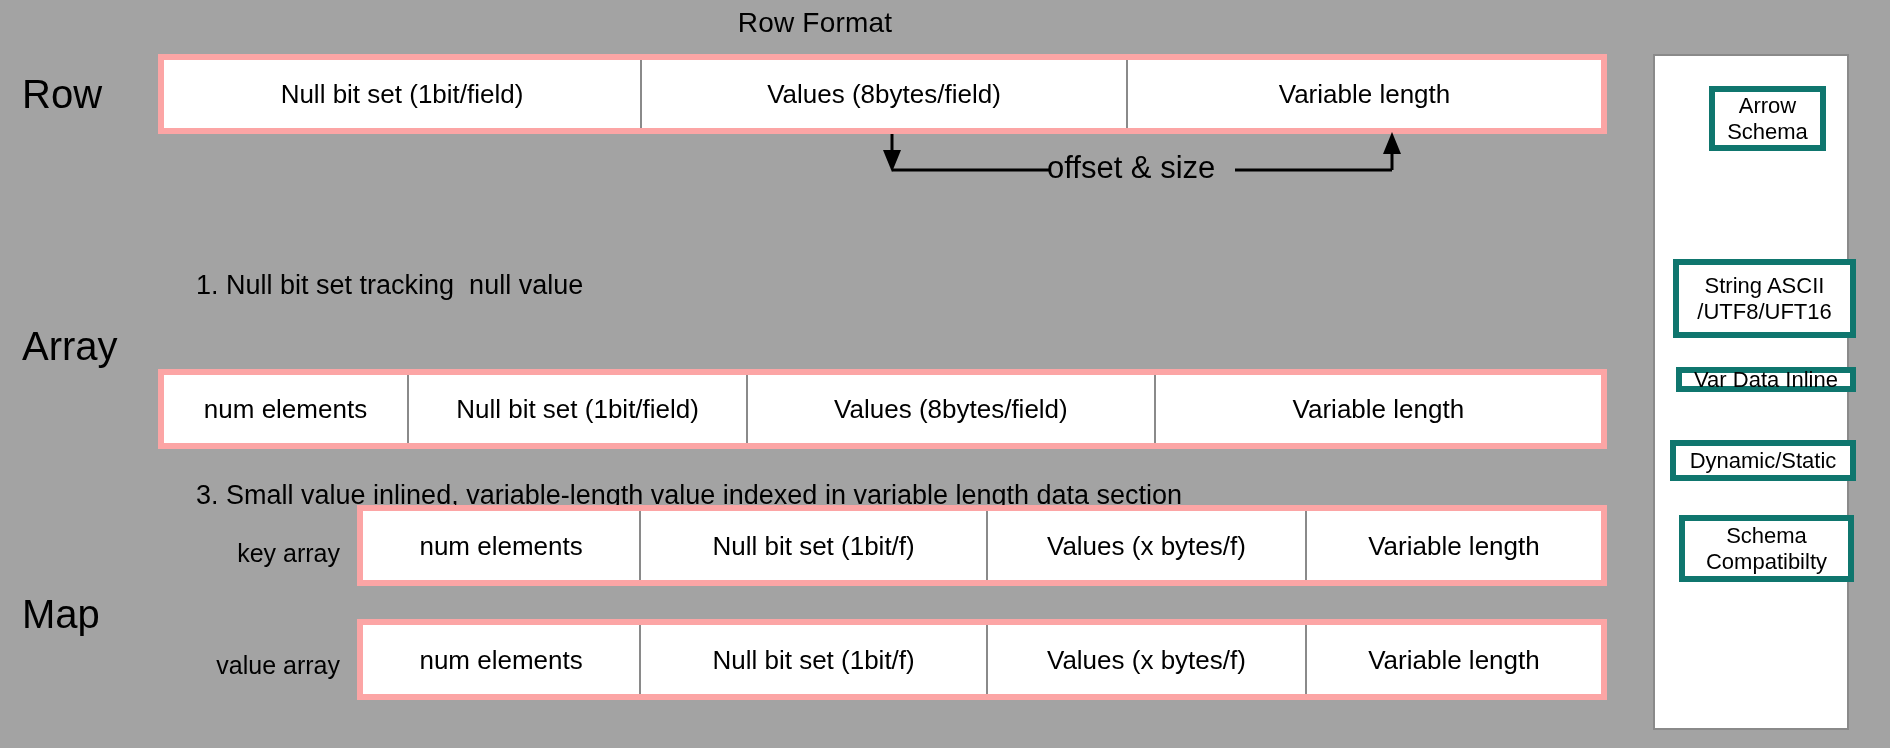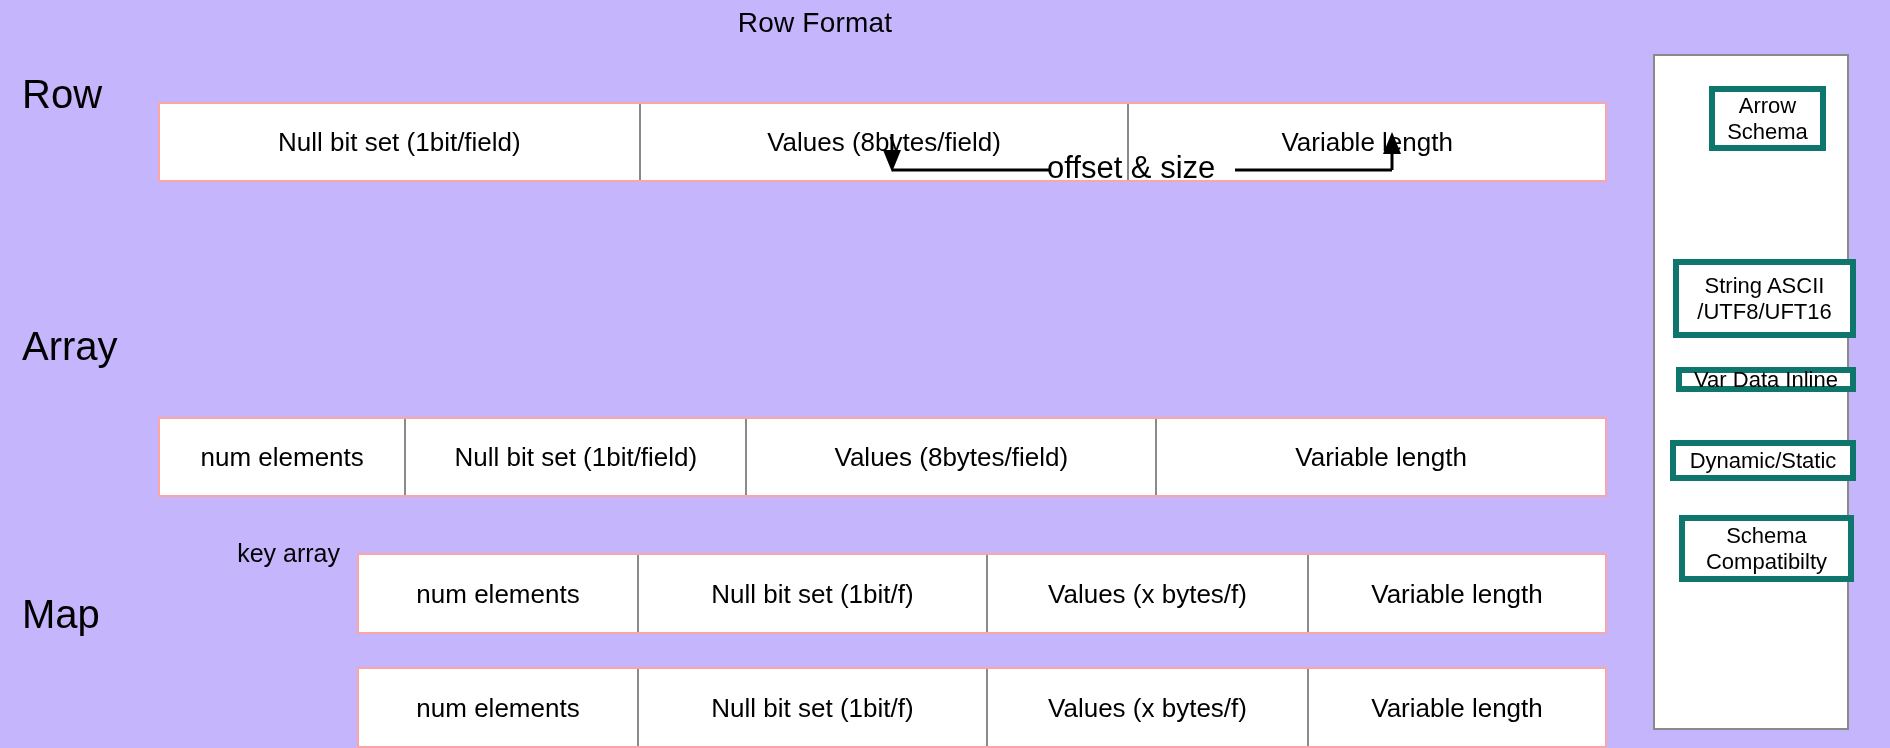--- a/index.html
+++ b/index.html
@@ -8,21 +8,21 @@
     background: #ffffff;
   }
   body {
     font-family: "Liberation Sans", sans-serif;
     color: #000000;
   }
   #canvas {
     position: relative;
     width: 1890px;
     height: 748px;
-    background: #c4b5fd;
+    background: #a3a3a3;
     overflow: hidden;
   }
 
   
   .diagram-title {
     position: absolute;
     left: 0;
     top: 6px;
     width: 1630px;
     text-align: center;
@@ -46,23 +46,22 @@
     line-height: 30px;
     white-space: nowrap;
     text-align: right;
   }
 
   
   .strip {
     position: absolute;
     display: flex;
     box-sizing: border-box;
-    border: 2px solid #fca5a5;
+    border: 6px solid #fca5a5;
     background: #ffffff;
-    margin-top: 48px;
   }
   .strip .cell {
     box-sizing: border-box;
     display: flex;
     align-items: center;
     justify-content: center;
     border-right: 2px solid #8a8a8a;
     font-size: 26px;
     line-height: 30px;
     white-space: nowrap;
@@ -132,20 +131,25 @@
     <polygon points="12,40 3,18 21,18" fill="#000"></polygon>
     <line x1="12" y1="38" x2="170" y2="38" stroke="#000" stroke-width="3"></line>
 
     <line x1="355" y1="38" x2="512" y2="38" stroke="#000" stroke-width="3"></line>
     <line x1="512" y1="38" x2="512" y2="14" stroke="#000" stroke-width="3"></line>
     <polygon points="512,0 503,22 521,22" fill="#000"></polygon>
   </svg>
 
   <div class="connector-label" style="left:1047px; top:152px;">offset &amp; size</div>
 
+  <div class="notes" style="left:196px; top:198px;">
+    <div>1. Null bit set tracking  null value</div>
+    <div>2. Every column appears in fixed-length section</div>
+    <div>3. Small value inlined, variable-length value indexed in variable length data section</div>
+  </div>
 
   <div class="row-label" style="left:22px; top:324px;">Array</div>
 
   <div class="strip" style="left:158px; top:369px; width:1449px; height:80px;">
     <div class="cell" style="width:247px;">num elements</div>
     <div class="cell" style="width:342px;">Null bit set (1bit/field)</div>
     <div class="cell" style="width:411px;">Values (8bytes/field)</div>
     <div class="cell" style="width:449px;">Variable length</div>
   </div>
 
@@ -153,20 +157,21 @@
 
   <div class="sub-label" style="left:135px; top:538px; width:205px;">key array</div>
 
   <div class="strip" style="left:357px; top:505px; width:1250px; height:81px;">
     <div class="cell" style="width:280px;">num elements</div>
     <div class="cell" style="width:349px;">Null bit set (1bit/f)</div>
     <div class="cell" style="width:321px;">Values (x bytes/f)</div>
     <div class="cell" style="width:296px;">Variable length</div>
   </div>
 
+  <div class="sub-label" style="left:120px; top:650px; width:220px;">value array</div>
 
   <div class="strip" style="left:357px; top:619px; width:1250px; height:81px;">
     <div class="cell" style="width:280px;">num elements</div>
     <div class="cell" style="width:349px;">Null bit set (1bit/f)</div>
     <div class="cell" style="width:321px;">Values (x bytes/f)</div>
     <div class="cell" style="width:296px;">Variable length</div>
   </div>
 
   <div class="side-panel" style="left:1653px; top:54px; width:196px; height:676px;">
   </div>

